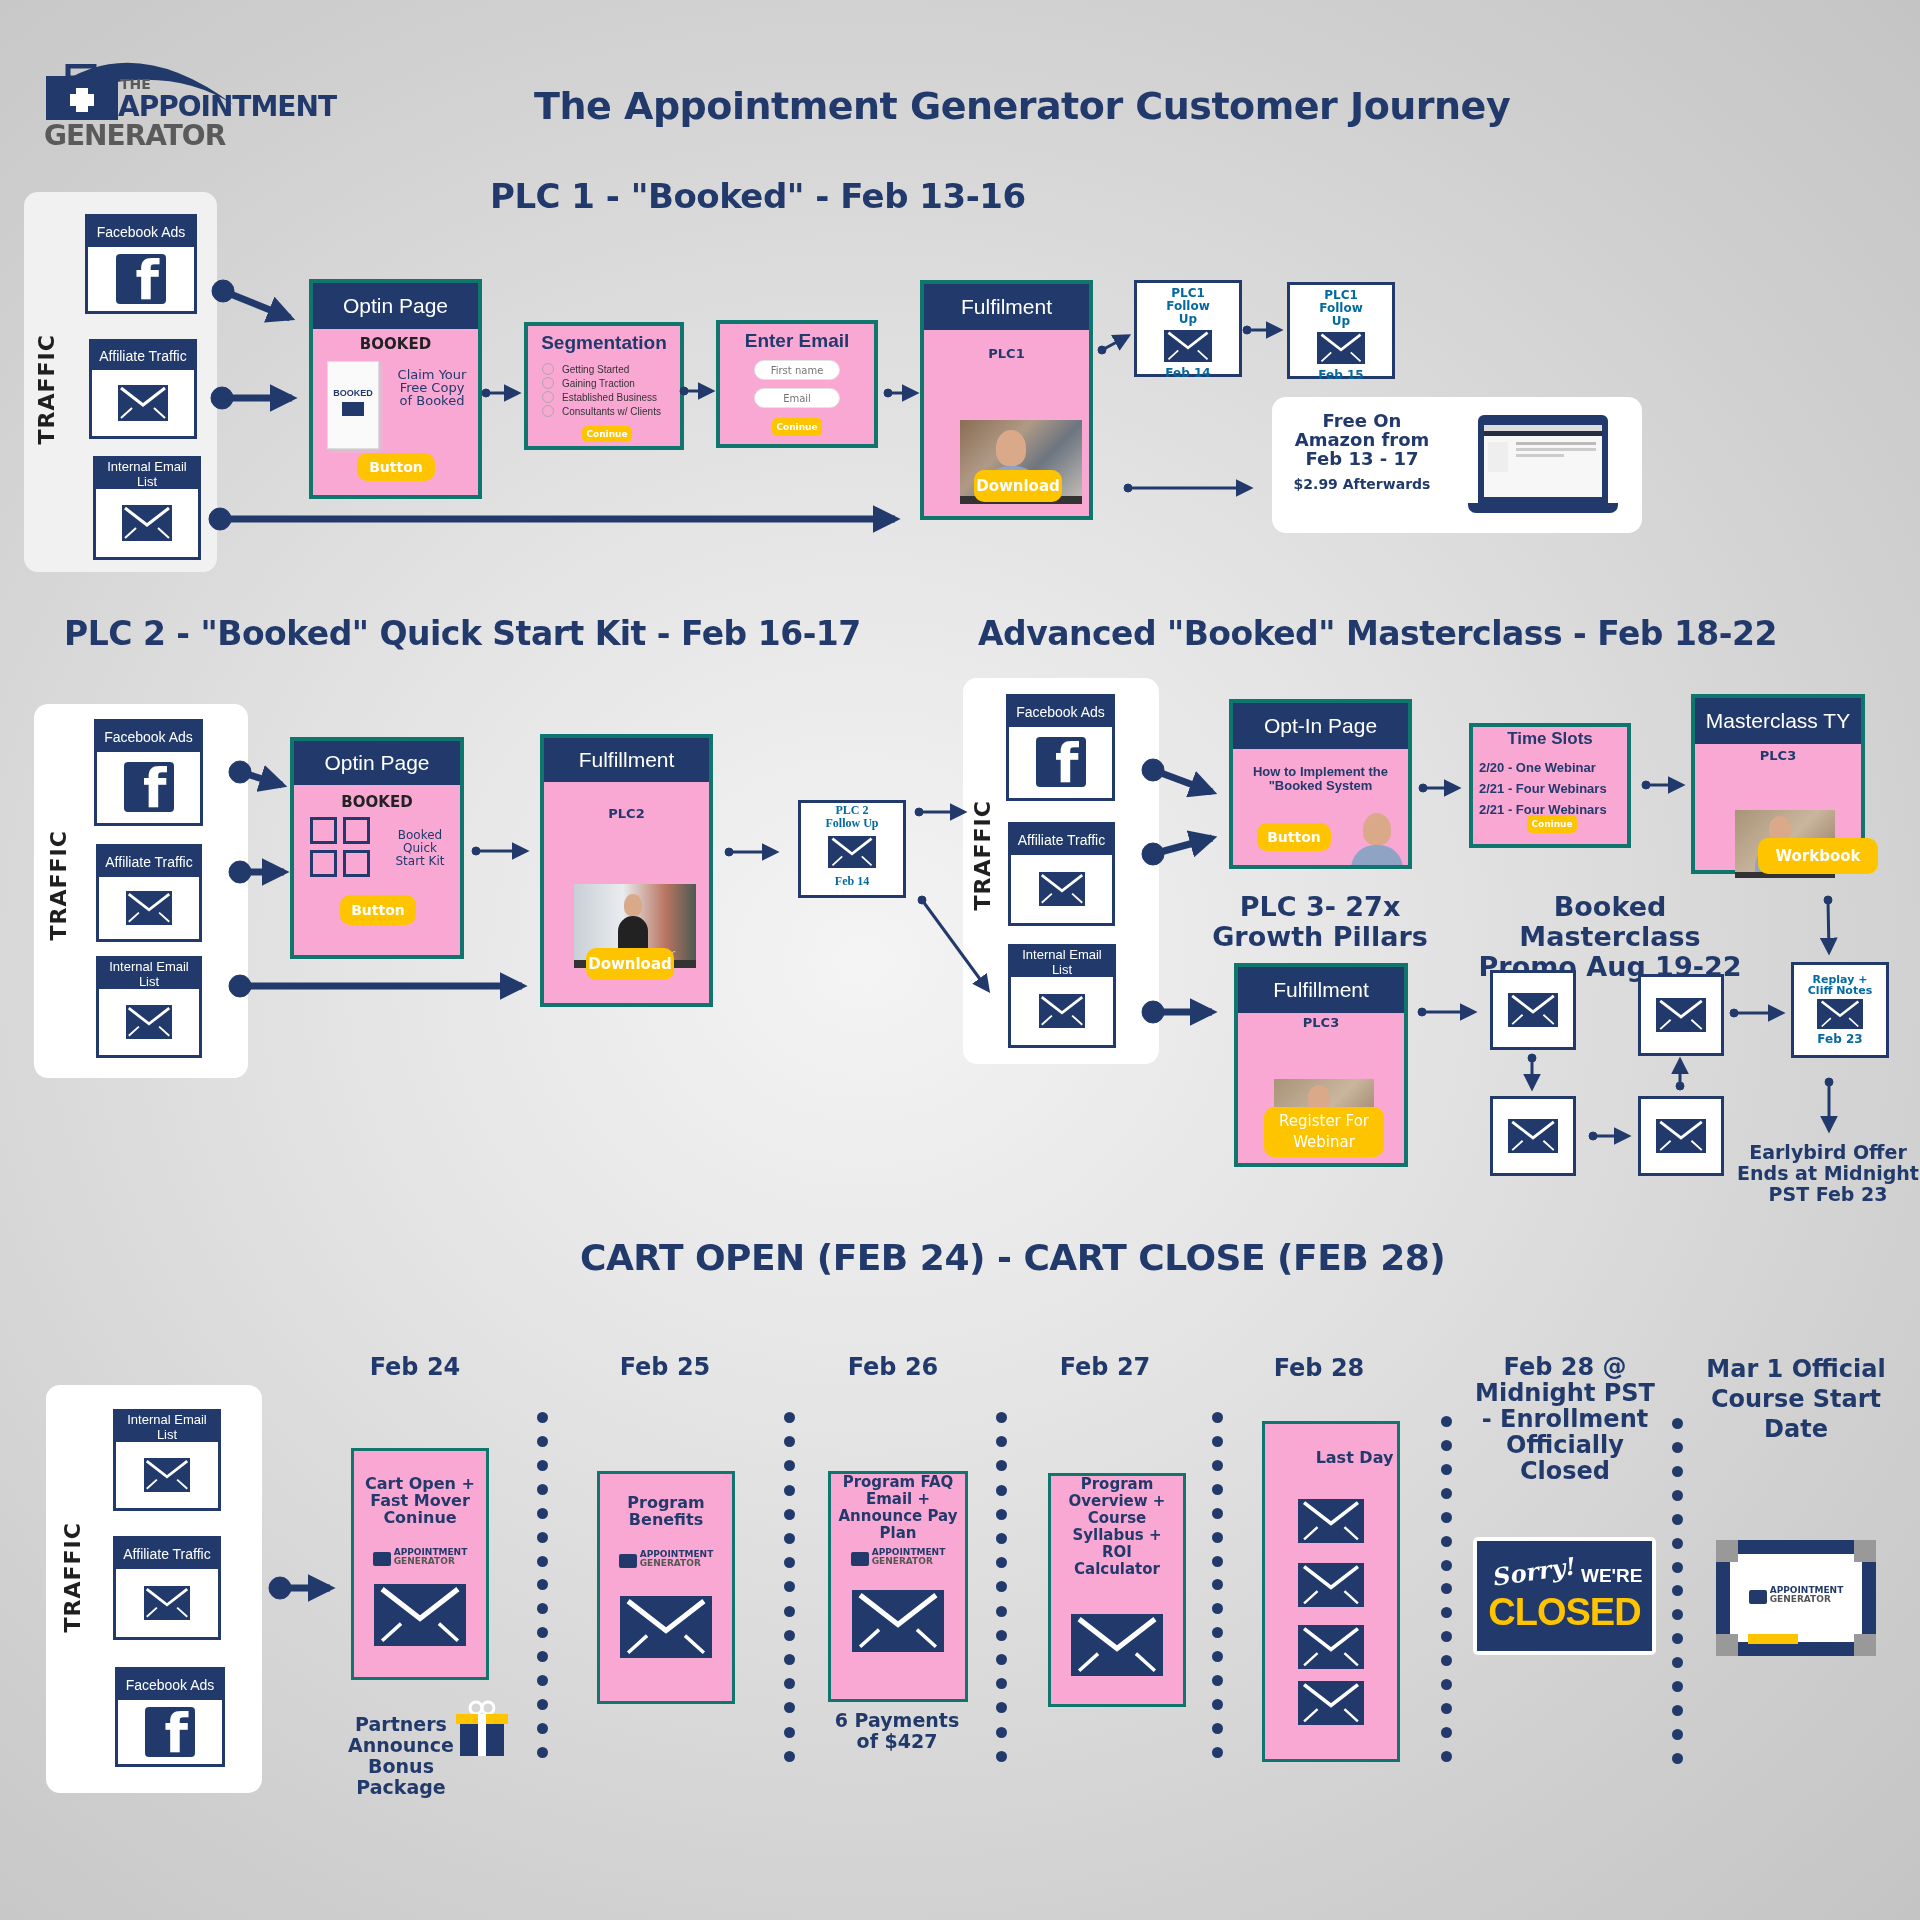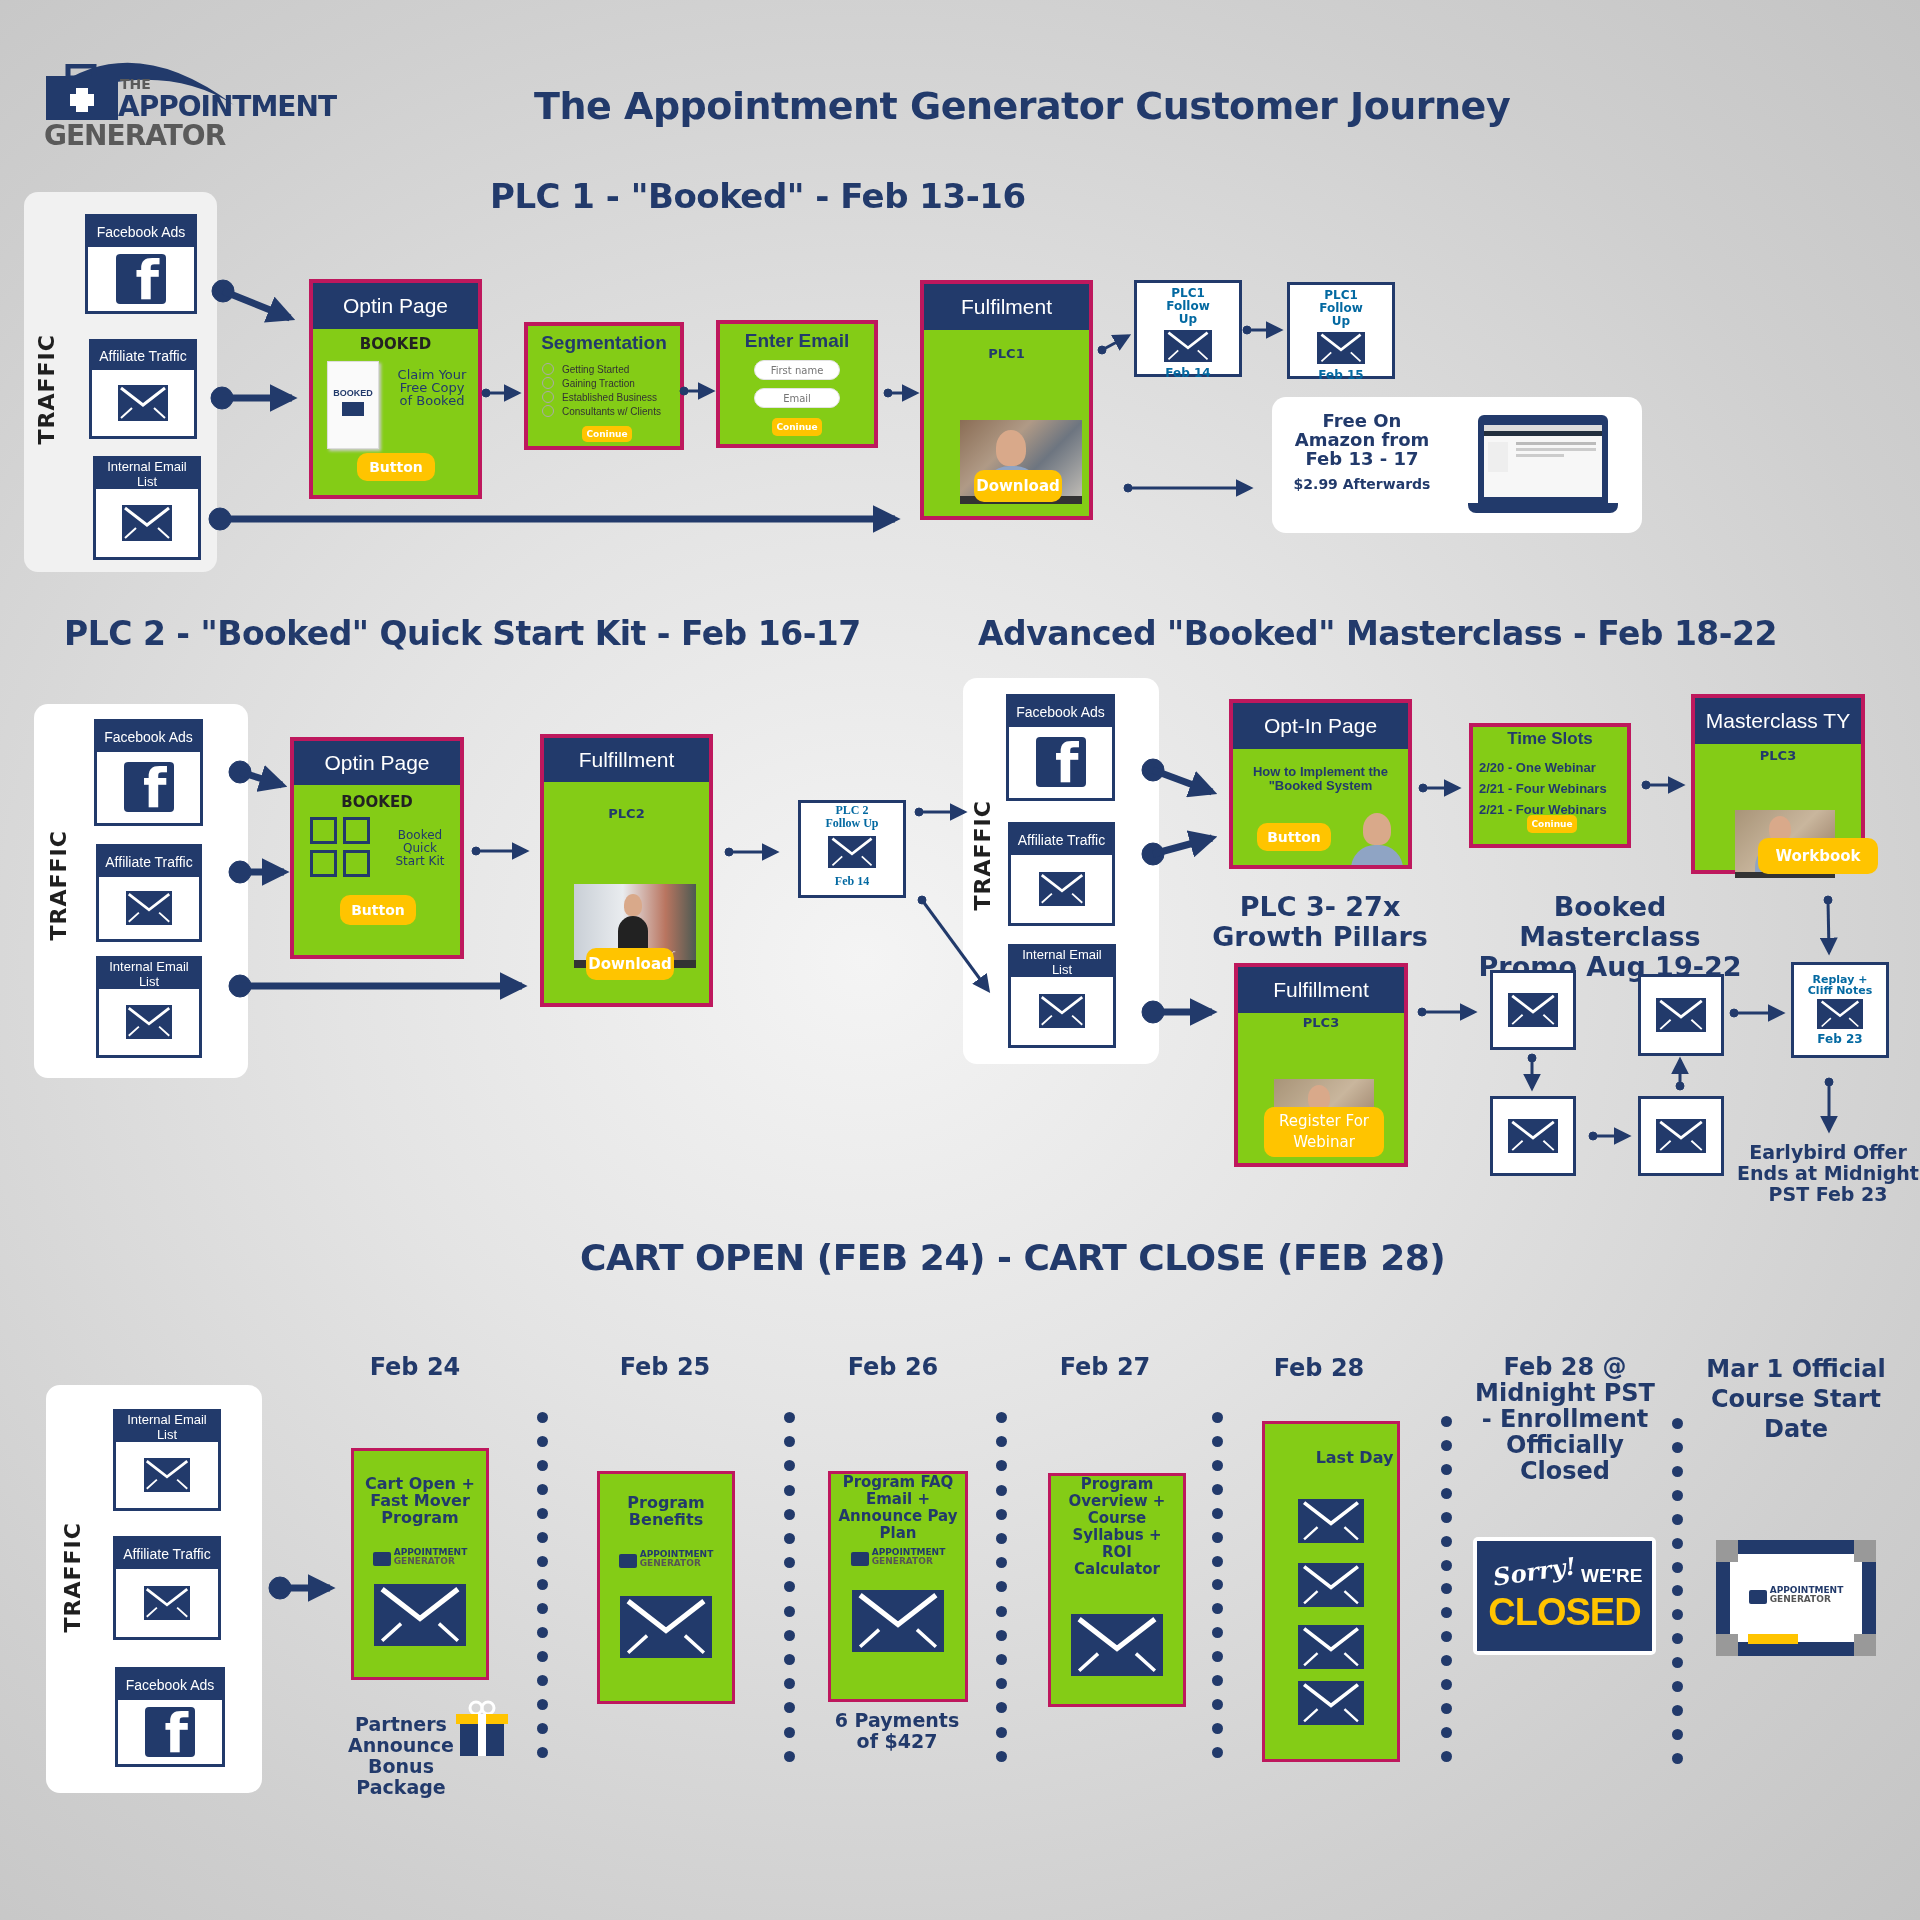--- a/index.html
+++ b/index.html
@@ -11,21 +11,21 @@
   .panel{position:absolute;background:#f1f1f1;border-radius:14px;}
   .panel-white{position:absolute;background:#fff;border-radius:14px;}
   .traffic-label{position:absolute;transform:rotate(-90deg);transform-origin:center;font-family:"DejaVu Sans",sans-serif;font-weight:bold;font-size:22px;color:#1f1f1f;letter-spacing:1px;white-space:nowrap;}
   .src{position:absolute;border:3px solid #223a6b;background:#fff;}
   .src .hdr{background:#223a6b;color:#fff;font-size:14px;text-align:center;line-height:15px;display:flex;align-items:center;justify-content:center;}
   .src .body{display:flex;align-items:center;justify-content:center;}
   .fb{width:50px;height:50px;background:#223a6b;border-radius:4px;position:relative;}
   .fb span{position:absolute;right:7px;bottom:-4px;color:#fff;font-family:"DejaVu Sans",sans-serif;font-weight:bold;font-size:54px;line-height:54px;}
   .env{position:relative;background:#223a6b;}
   .env svg{display:block;width:100%;height:100%;}
-  .box{position:absolute;border:4px solid #be185d;background:#84cc16;}
+  .box{position:absolute;border:4px solid #0f766e;background:#f9a8d4;}
   .box .bhdr{background:#223a6b;color:#fff;text-align:center;font-size:21px;display:flex;align-items:center;justify-content:center;}
   .ybtn{background:#ffc400;color:#fff;font-family:"DejaVu Sans",sans-serif;font-weight:bold;border-radius:10px;text-align:center;display:flex;align-items:center;justify-content:center;}
   .small-dark{font-size:10px;color:#333;}
   .rnd{width:12px;height:12px;border:1px solid #aaa;border-radius:50%;display:inline-block;}
   .inp{border:1px solid #e3e3e3;border-radius:10px;font-size:10px;color:#999;text-align:center;font-family:"DejaVu Sans",sans-serif;}
   .video{position:relative;background:linear-gradient(135deg,#8a6d55 0%,#b09a86 35%,#6d7580 60%,#c7c2ba 100%);}
   .video .sub{position:absolute;bottom:12px;left:0;right:0;text-align:center;color:#fff;font-size:6px;}
   .video .bar{position:absolute;bottom:0;left:0;right:0;height:8px;background:#333;}
   .person{position:absolute;border-radius:50% 50% 40% 40%;background:#d9a98a;}
   .shirt{position:absolute;background:#8fa4c4;border-radius:30px 30px 0 0;}
@@ -543,21 +543,21 @@
     <i></i>
     <i></i>
     <i></i>
     <i></i>
     <i></i>
     <i></i>
     <i></i>
   </div>
 
 <div class="box" style="left:351px;top:1448px;width:138px;height:232px;border-width:3px;">
-  <div class="label-nav" style="font-size:16px;line-height:17px;margin:24px 10px 0;">Cart Open + Fast Mover Program</div>
+  <div class="label-nav" style="font-size:16px;line-height:17px;margin:24px 10px 0;">Cart Open + Fast Mover Coninue</div>
   <div class="mini-logo" style="margin-top:22px;">
       <div class="mb"></div>
       <div class="mt">APPOINTMENT<b>GENERATOR</b></div>
     </div>
   <div class="env" style="width:92px;height:62px;margin:18px auto 0;">
       <svg viewBox="0 0 50 36">
         <path d="M3 3 L25 20 L47 3" fill="none" stroke="#fff" stroke-width="3"></path>
         <path d="M3 33 L14 23 M47 33 L36 23" stroke="#fff" stroke-width="2"></path>
       </svg>
     </div>

